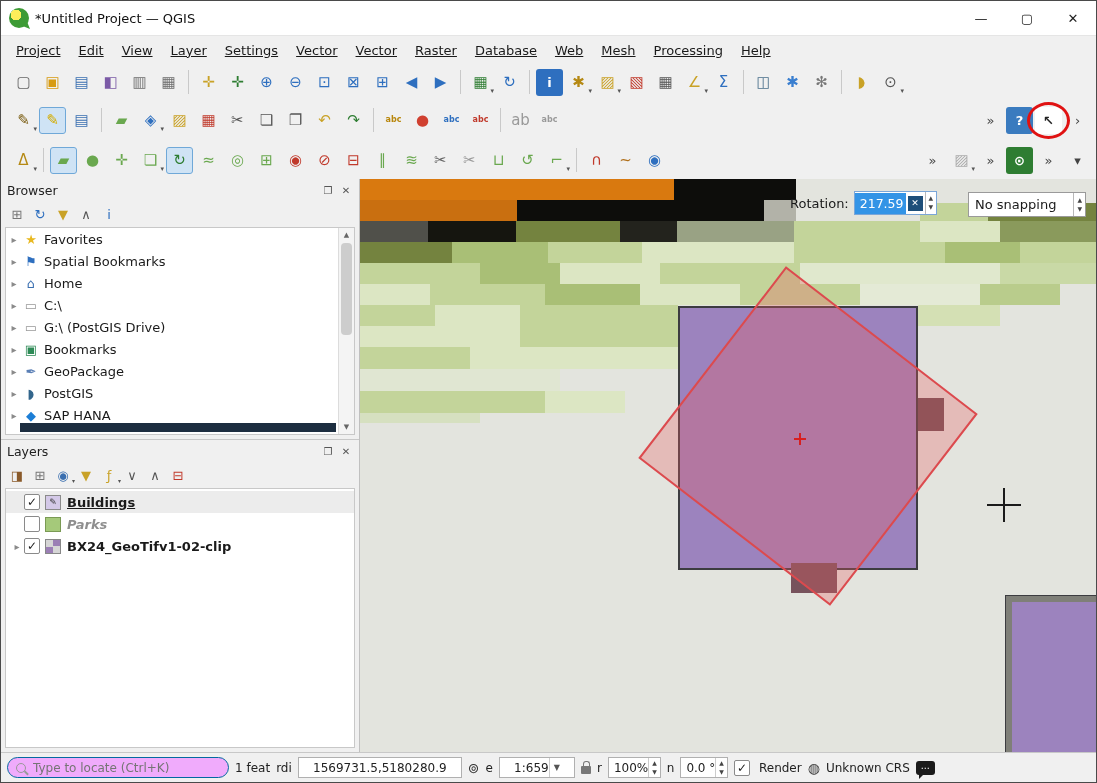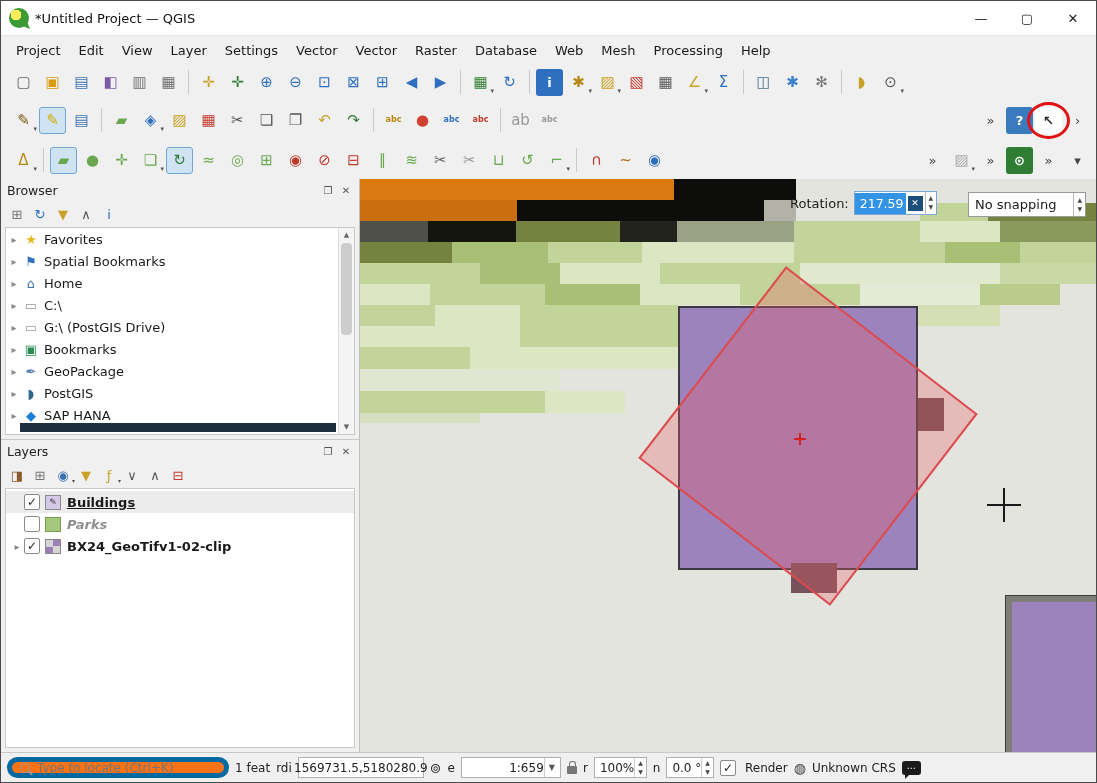--- a/index.html
+++ b/index.html
@@ -9,21 +9,21 @@
   .titlebar{height:34px;background:#ffffff;display:flex;align-items:center;border-bottom:1px solid #e5e5e5;}
   .appicon{width:20px;height:20px;margin:0 6px 0 8px;border-radius:50%;
     background:radial-gradient(circle at 35% 35%,#fdee5a 0 28%,#3d9b35 30% 100%);position:relative;}
   .appicon::after{content:"";position:absolute;right:-1px;bottom:-1px;width:8px;height:8px;background:#3d9b35;
     clip-path:polygon(0 60%,60% 0,100% 100%);}
   .title-text{font-size:13px;color:#111;}
   .win-controls{margin-left:auto;display:flex;height:100%;}
   .win-btn{width:46px;height:100%;display:flex;align-items:center;justify-content:center;font-size:13px;color:#222;}
   
   .menubar{height:28px;display:flex;align-items:center;padding-left:6px;background:#f0f0f0;font-size:13px;}
-  .menu-item{padding:5px 9px;}
+  .menu-item{padding:5px 9px;text-decoration:underline;}
   
   .tbrow{display:flex;align-items:center;padding:0 4px 0 8px;}
   #tb1{height:36px;}#tb2{height:40px;}#tb3{height:40px;border-bottom:1px solid #dcdcdc;}
   .tbtn{width:25px;height:25px;margin:0 1px;border:1px solid transparent;border-radius:3px;display:flex;
     align-items:center;justify-content:center;position:relative;flex:0 0 auto;}
   .tbtn .glyph{font-size:15px;line-height:1;}
   .tbtn .glyph.txt{font-size:8px;font-weight:bold;letter-spacing:0;}
   .tbtn.pressed{background:#cfe3f5;border-color:#6fa8d8;}
   .tbtn.plain .glyph{font-size:13px;color:#444;}
   .tbtn .ddarrow{font-size:7px;color:#555;position:absolute;right:-1px;bottom:0;}
@@ -91,30 +91,30 @@
   .rot-clear{width:15px;height:15px;background:#1d4e79;color:#fff;font-size:9px;display:flex;align-items:center;
     justify-content:center;margin:0 2px;}
   .spincol{display:flex;flex-direction:column;border-left:1px solid #b8b8b8;height:100%;justify-content:center;}
   .spincol span{font-size:6px;color:#444;padding:1px 3px;line-height:1.1;}
   .snap-combo{position:absolute;left:608px;top:13px;width:118px;height:25px;background:#fff;border:1px solid #9a9a9a;
     display:flex;align-items:center;font-size:13px;box-sizing:border-box;}
   .snap-combo .val{flex:1;padding-left:6px;}
   
   .statusbar{position:absolute;left:0;right:0;bottom:0;height:30px;background:#f0f0f0;border-top:1px solid #c8c8c8;
     display:flex;align-items:center;font-size:12px;gap:6px;padding:0 6px;box-sizing:border-box;color:#222;}
-  .locate{width:222px;height:21px;border:5px solid #0369a1;border-radius:11px;background:#f97316;display:flex;
+  .locate{width:222px;height:21px;border:1px solid #0369a1;border-radius:11px;background:#f0abfc;display:flex;
     align-items:center;padding:0 8px;gap:5px;box-sizing:border-box;flex:0 0 auto;}
   .locate input{border:none;outline:none;flex:1;font-size:12px;font-family:inherit;background:transparent;color:#333;}
   .mag{width:8px;height:8px;border:1.5px solid #999;border-radius:50%;position:relative;flex:0 0 auto;}
   .mag::after{content:"";position:absolute;width:5px;height:1.5px;background:#999;transform:rotate(45deg);
     right:-4px;bottom:-2px;}
   .sb-box{background:#fff;border:1px solid #b0b0b0;height:21px;display:flex;align-items:center;
     padding:0 5px;box-sizing:border-box;}
-  .sb-coord{width:126px;justify-content:center;font-size:12px;}
-  .sb-combo{width:100px;justify-content:flex-end;}
+  .sb-coord{width:164px;justify-content:center;font-size:12px;}
+  .sb-combo{width:76px;justify-content:center;}
   .sb-combo .cmb-arrow{font-size:8px;color:#555;border-left:1px solid #ccc;padding-left:4px;height:100%;
     display:flex;align-items:center;}
   .sb-spin{justify-content:space-between;padding-right:0;}
   .sb-spin .spincol{border-left:1px solid #ccc;}
   .frag{color:#222;}
   .lock{width:10px;height:8px;background:#777;border-radius:1px;position:relative;margin-top:4px;flex:0 0 auto;}
   .lock::before{content:"";position:absolute;top:-5px;left:2px;width:5px;height:5px;border:1.5px solid #777;
     border-bottom:none;border-radius:3px 3px 0 0;}
   .sb-icon{font-size:14px;color:#333;line-height:1;}
   .bubble{width:19px;height:14px;background:#1a1a1a;border-radius:3px;color:#fff;font-size:9px;display:flex;

